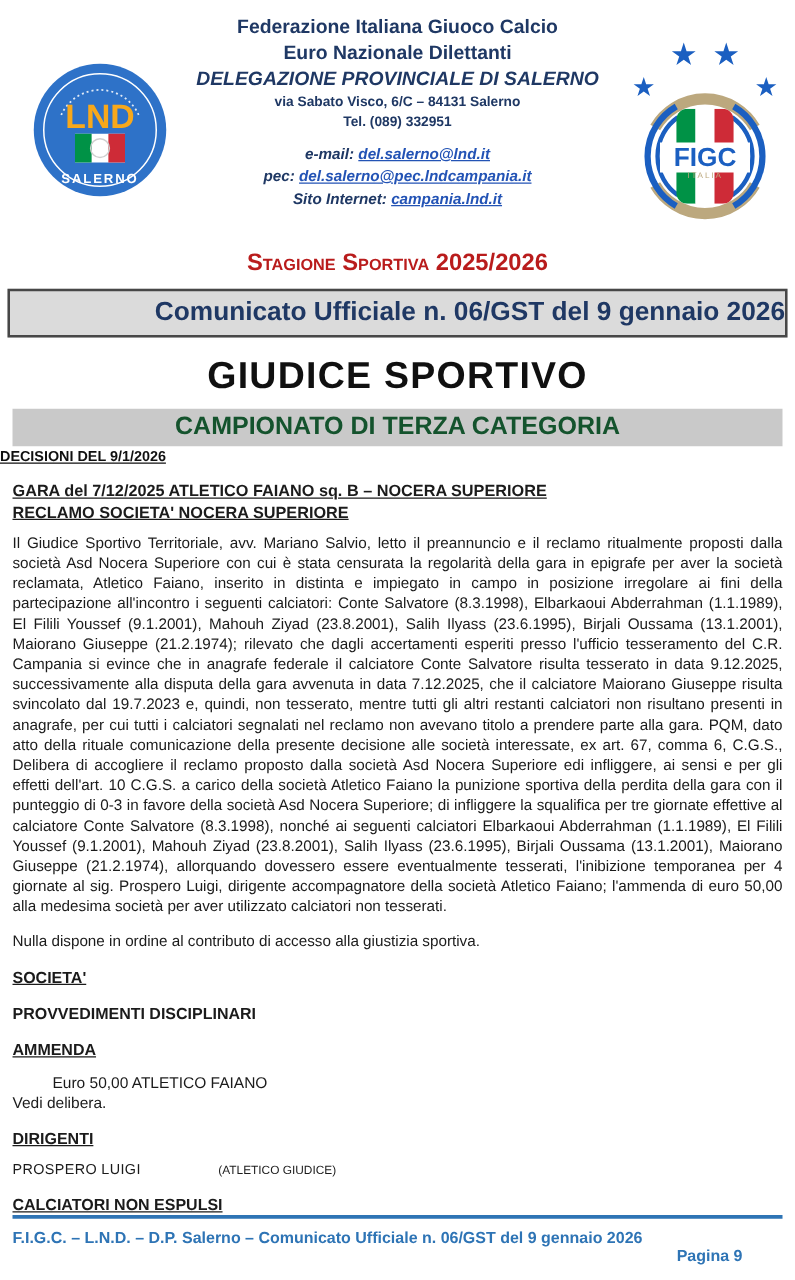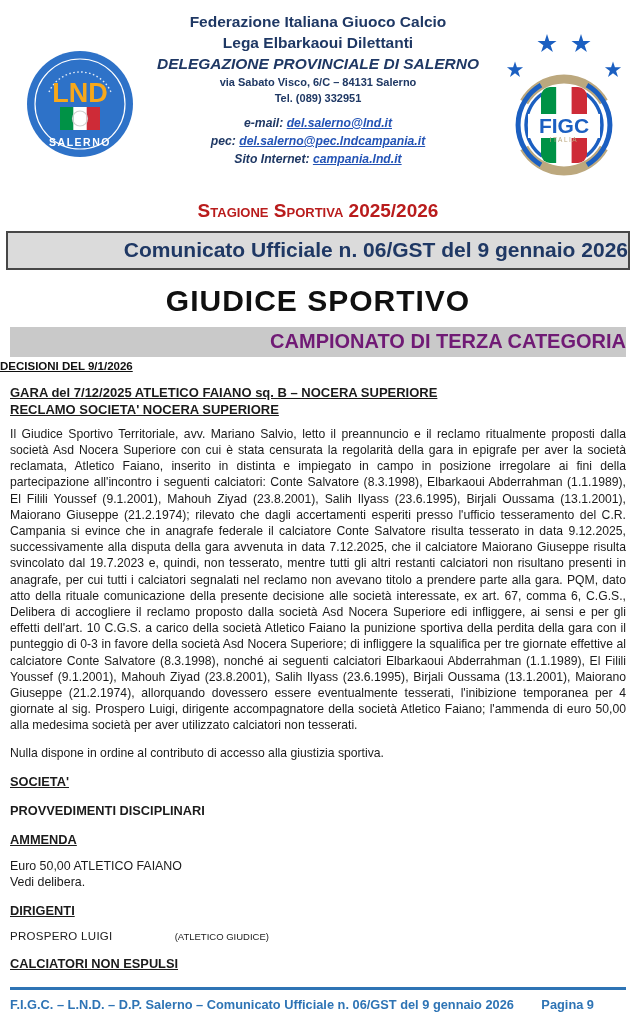--- a/index.html
+++ b/index.html
@@ -20,39 +20,39 @@
   .badge-right { position:absolute; right:4px;  top:26px; }
   
   .season { margin-top:12px; text-align:center; color:#b91c1c; font-weight:bold; font-size:19px; }
   .season .sc { font-variant:small-caps; }
   .banner {
     margin:9px 6px 0 6px; background:#DBDBDB; border:2px solid #474747;
     text-align:right; padding:5px 0 6px 0;
     font-size:21px; font-weight:bold; color:#1F3864;
   }
   .main-title { margin:14px 0 9px 0; text-align:center; font-size:30px; font-weight:bold; color:#101010; letter-spacing:1px; }
-  .section-bar { margin:0 10px; background:#C9C9C9; text-align:right; font-size:20px; font-weight:bold; color:#701a75; padding:3px 0 4px 0; }
+  .section-bar { margin:0 10px; background:#C9C9C9; text-align:center; font-size:20px; font-weight:bold; color:#14532d; padding:3px 0 4px 0; }
   .decisions { margin-top:3px; text-align:left; font-size:11.5px; font-weight:bold; text-decoration:underline; color:#101010; }
   
   .content { padding:0 10px; }
   .gara-heading { margin-top:13px; font-size:13px; font-weight:bold; text-decoration:underline; line-height:1.3; }
   .body-par { margin-top:7px; font-size:12.2px; line-height:16.2px; text-align:justify; }
   .note-par { margin-top:7px; font-size:12.2px; }
   .sec-title { margin-top:14px; font-size:12.8px; font-weight:bold; }
   .sec-title.und { text-decoration:underline; }
   .plain-line { margin-top:2px; font-size:12.4px; }
-  .first-plain { margin-top:12px; }
+  .first-plain { margin-top:12px;margin-left:32px; }
   .name-row { margin-top:12px; display:flex; align-items:baseline; }
   .name-row .nm { font-size:11.5px; letter-spacing:0.3px; }
   .name-row .club { font-size:9.5px; margin-left:62px; }
   
   .footer {
     position:absolute; left:10px; right:10px; bottom:12px;
     border-top:3px solid #2E74B5; padding-top:7px;
-    display:flex; color:#2E74B5; font-weight:bold; font-size:12.8px;
+    display:flex; color:#2E74B5; font-weight:bold; font-size:12.8px;flex-direction:column;
   }
   .footer .f-right { margin-left:auto; margin-right:32px; }
 </style>
 </head>
 <body>
 
 <div class="page">
 
   <div class="letterhead">
 
@@ -97,21 +97,21 @@
           <rect x="62.4" y="61" width="15.2" height="76" fill="#FFFFFF"></rect>
           <rect x="77.6" y="61" width="15.4" height="76" fill="#CE2B37"></rect>
         </g>
         <rect x="34" y="88" width="72" height="24" fill="#FFFFFF"></rect>
         <text x="70" y="107" text-anchor="middle" font-family="Liberation Sans, sans-serif" font-size="21" font-weight="bold" fill="#1B5FC1">FIGC</text>
         <text x="70" y="116" text-anchor="middle" font-family="Liberation Sans, sans-serif" font-size="6.5" fill="#BCA87E" letter-spacing="1.5">ITALIA</text>
       </svg>
     </div>
 
     <div class="lh-line1">Federazione Italiana Giuoco Calcio</div>
-    <div class="lh-line2">Lega Elbarkaoui Dilettanti</div>
+    <div class="lh-line2">Euro Nazionale Dilettanti</div>
     <div class="lh-line3">DELEGAZIONE PROVINCIALE DI SALERNO</div>
     <div class="lh-addr">via Sabato Visco, 6/C –  84131 Salerno</div>
     <div class="lh-tel">Tel. (089) 332951</div>
 
     <div class="lh-contact-group">
       <div class="lh-contact"><span>e-mail: </span><a>del.salerno@lnd.it</a></div>
       <div class="lh-contact"><span>pec: </span><a>del.salerno@pec.lndcampania.it</a></div>
       <div class="lh-contact"><span>Sito Internet: </span><a>campania.lnd.it</a></div>
     </div>
   </div>

